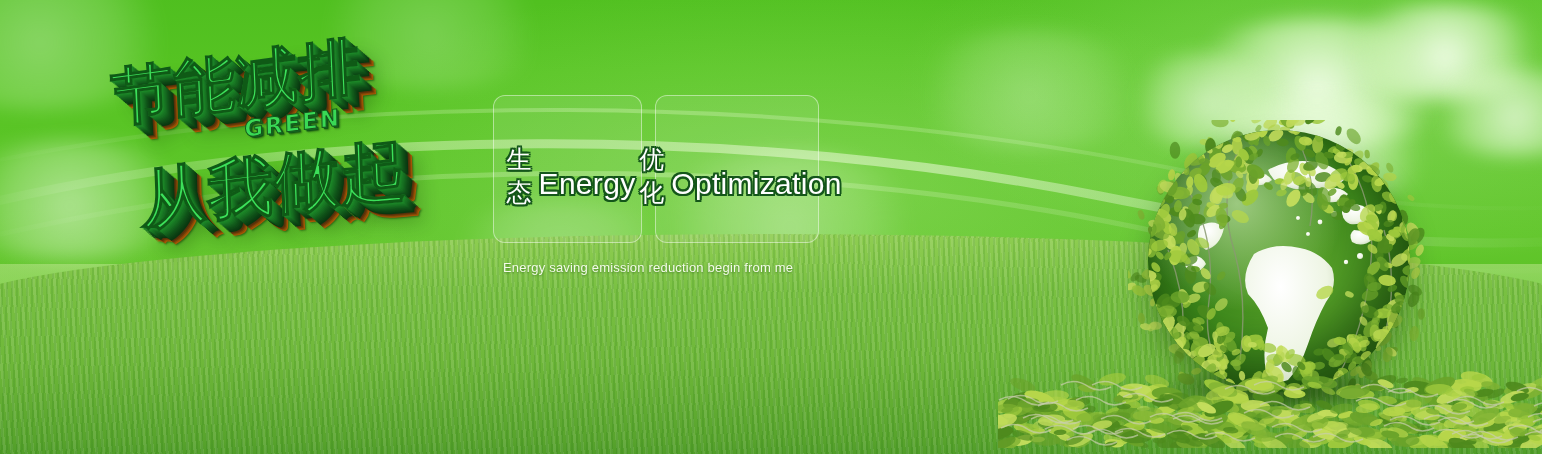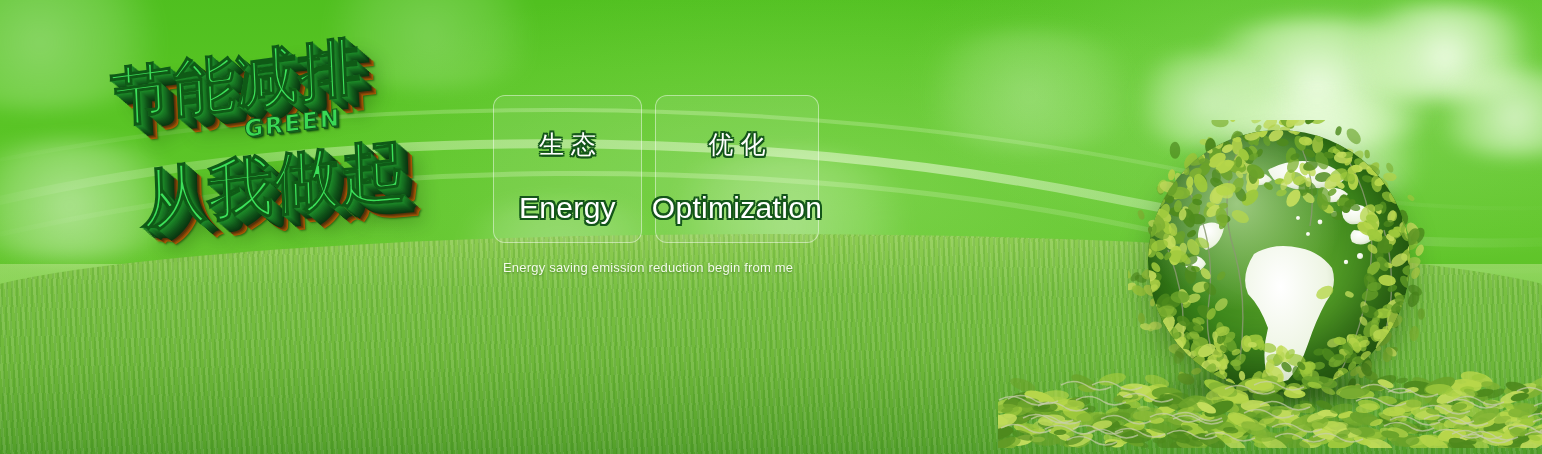--- a/index.html
+++ b/index.html
@@ -116,21 +116,21 @@
   }
   .hl-bot{left:44px;top:104px;font-size:66px;transform:rotate(-7deg) skewX(-5deg);}
 
   
   .cards{position:absolute;left:493px;top:95px;height:148px;display:flex;gap:13px;}
   .card{
     position:relative;
     border:1px solid rgba(255,255,255,.45);
     border-radius:12px;
     background:rgba(255,255,255,.09);
-    display:flex;flex-direction:column;align-items:center;justify-content:center;
+    display:flex;flex-direction:row;align-items:center;justify-content:center;
     padding:0 12px;
     height:148px;
   }
   .card-1{width:149px;}
   .card-2{width:246px;}
   .card-3{width:164px;}
   .card-cn{
     font-family:"DejaVu Sans","Liberation Sans",sans-serif;
     font-size:25px;color:#ffffff;letter-spacing:7px;margin-left:7px;
     text-shadow:

